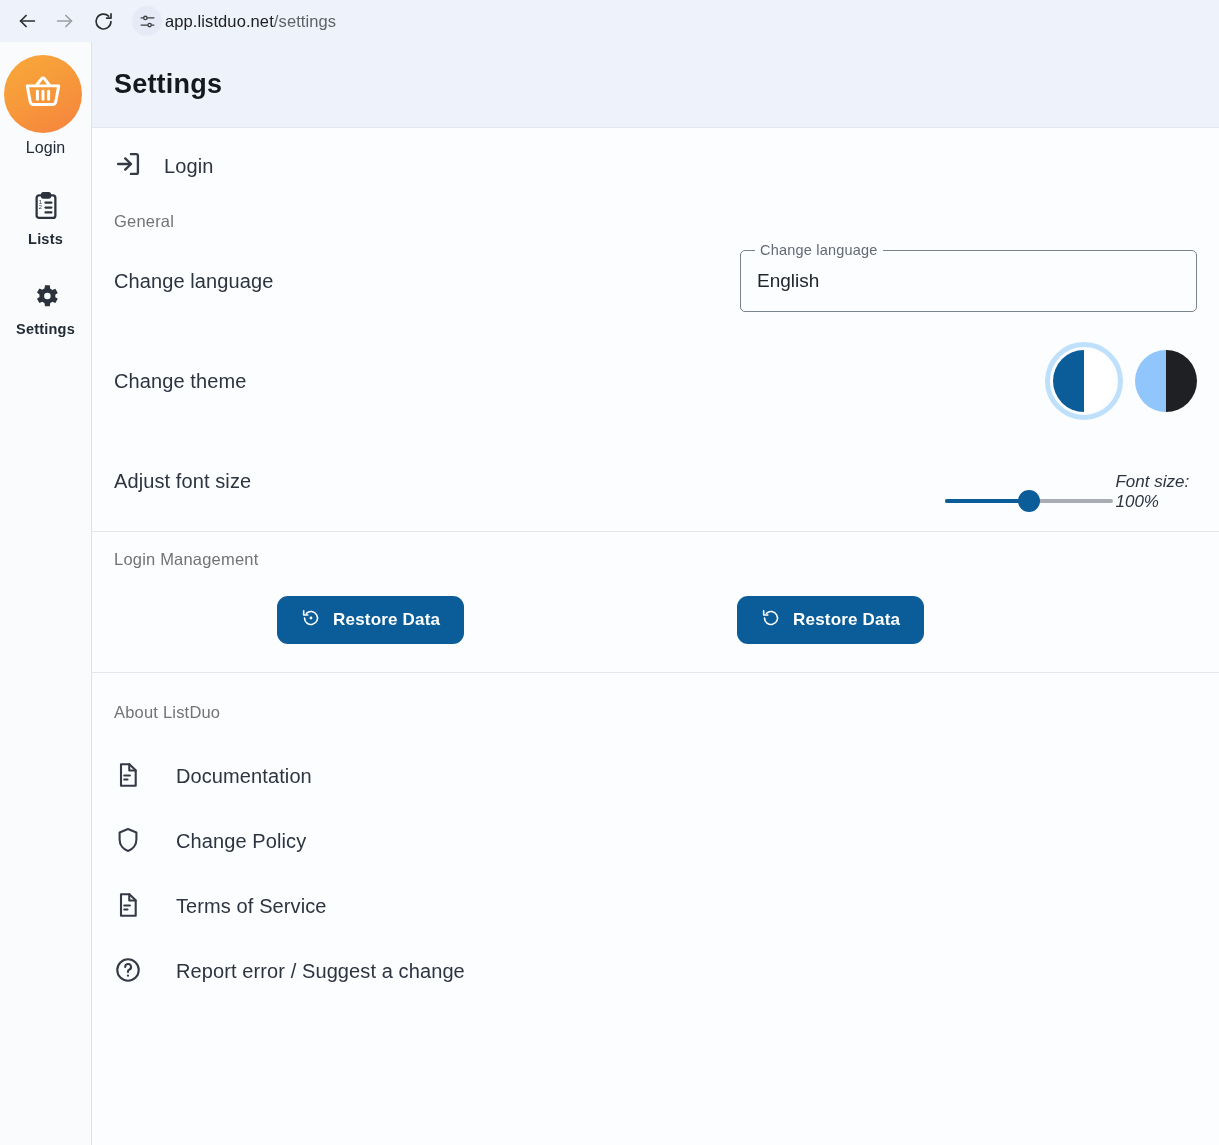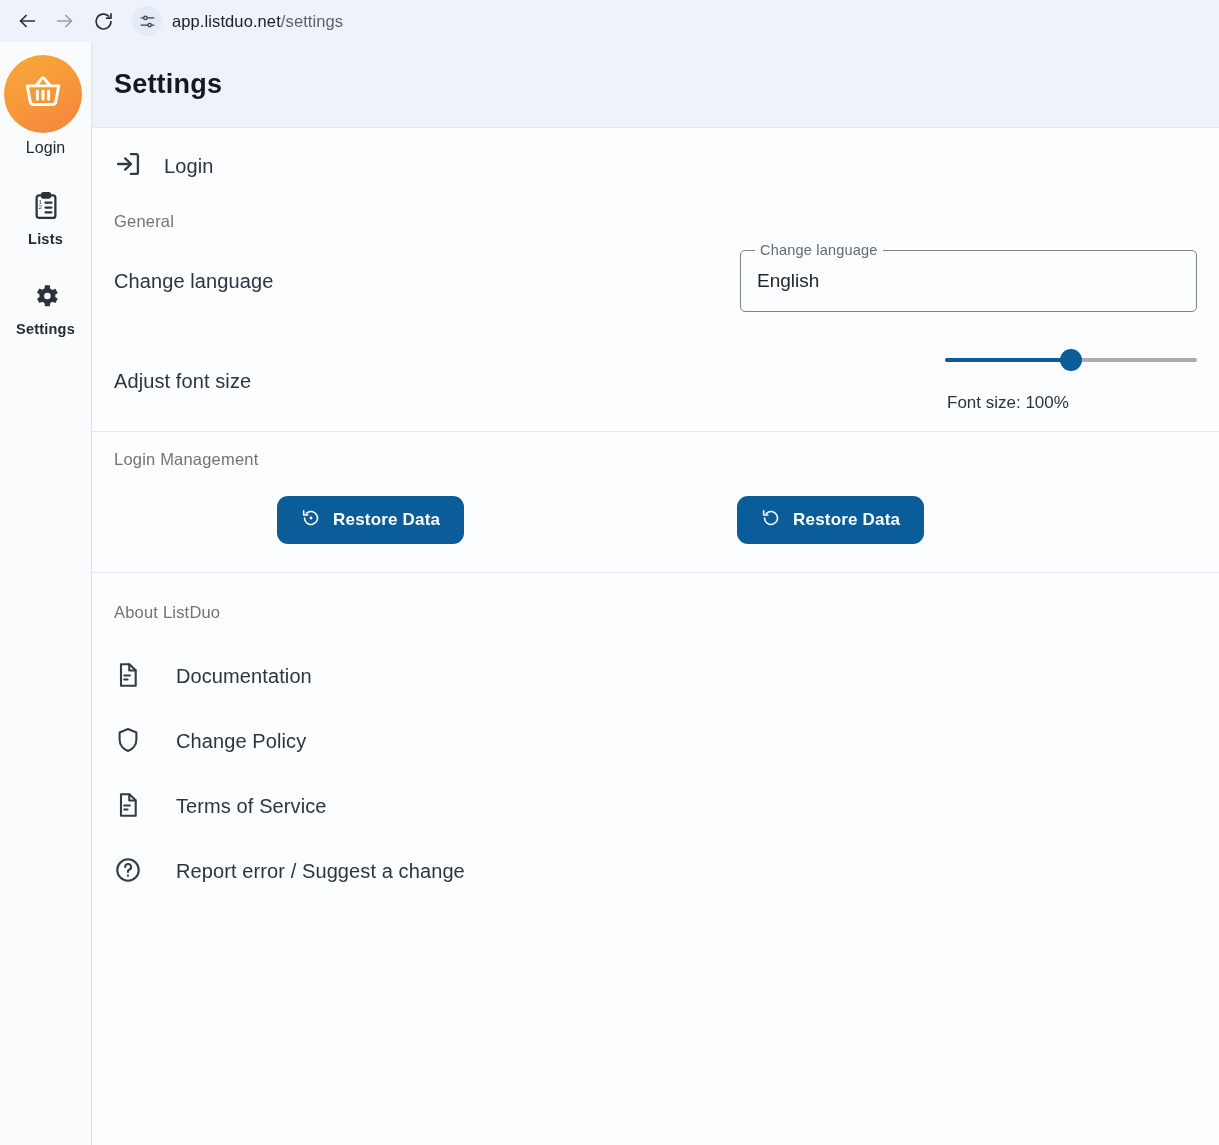--- a/index.html
+++ b/index.html
@@ -26,21 +26,21 @@
     display: flex; align-items: center; justify-content: center;
     border-radius: 50%;
     flex: 0 0 auto;
   }
   .nav-btn svg { display: block; }
   .omnibox {
     flex: 1 1 auto;
     height: 30px;
     display: flex;
     align-items: center;
-    gap: 10px;
+    gap: 3px;
     margin-left: 8px;
   }
   .site-icon {
     width: 30px; height: 30px;
     border-radius: 50%;
     background: #e4eaf6;
     display: flex; align-items: center; justify-content: center;
     flex: 0 0 auto;
   }
   .url-text {
@@ -197,23 +197,24 @@
   }
   .theme-swatch .half { width: 50%; height: 100%; }
   .theme-swatch.selected {
     outline: 5px solid #bfe0fb;
     outline-offset: 3px;
   }
 
   
   .slider-block {
     display: flex;
-    flex-direction: column;
+    flex-direction: row;
     align-items: flex-end;
     width: 252px;
+    font-style: italic;
   }
   .slider-track-wrap {
     position: relative;
     width: 252px;
     height: 22px;
     display: flex;
     align-items: center;
     cursor: pointer;
   }
   .slider-track {
@@ -406,20 +407,35 @@
     <div class="setting-row">
       <span class="row-label">Change language</span>
       <div class="row-control">
         <div class="outlined-field">
           <span class="legend">Change language</span>
           <span class="value">English</span>
         </div>
       </div>
     </div>
 
+    <div class="setting-row">
+      <span class="row-label">Change theme</span>
+      <div class="row-control">
+        <div class="theme-choices">
+          <div class="theme-swatch selected">
+            <div class="half" style="background:#0a5d98"></div>
+            <div class="half" style="background:#ffffff"></div>
+          </div>
+          <div class="theme-swatch">
+            <div class="half" style="background:#90c6fb"></div>
+            <div class="half" style="background:#1e2023"></div>
+          </div>
+        </div>
+      </div>
+    </div>
 
     <div class="setting-row">
       <span class="row-label">Adjust font size</span>
       <div class="row-control">
         <div class="slider-block">
           <div class="slider-track-wrap">
             <div class="slider-track"></div>
             <div class="slider-fill"></div>
             <div class="slider-thumb"></div>
           </div>

